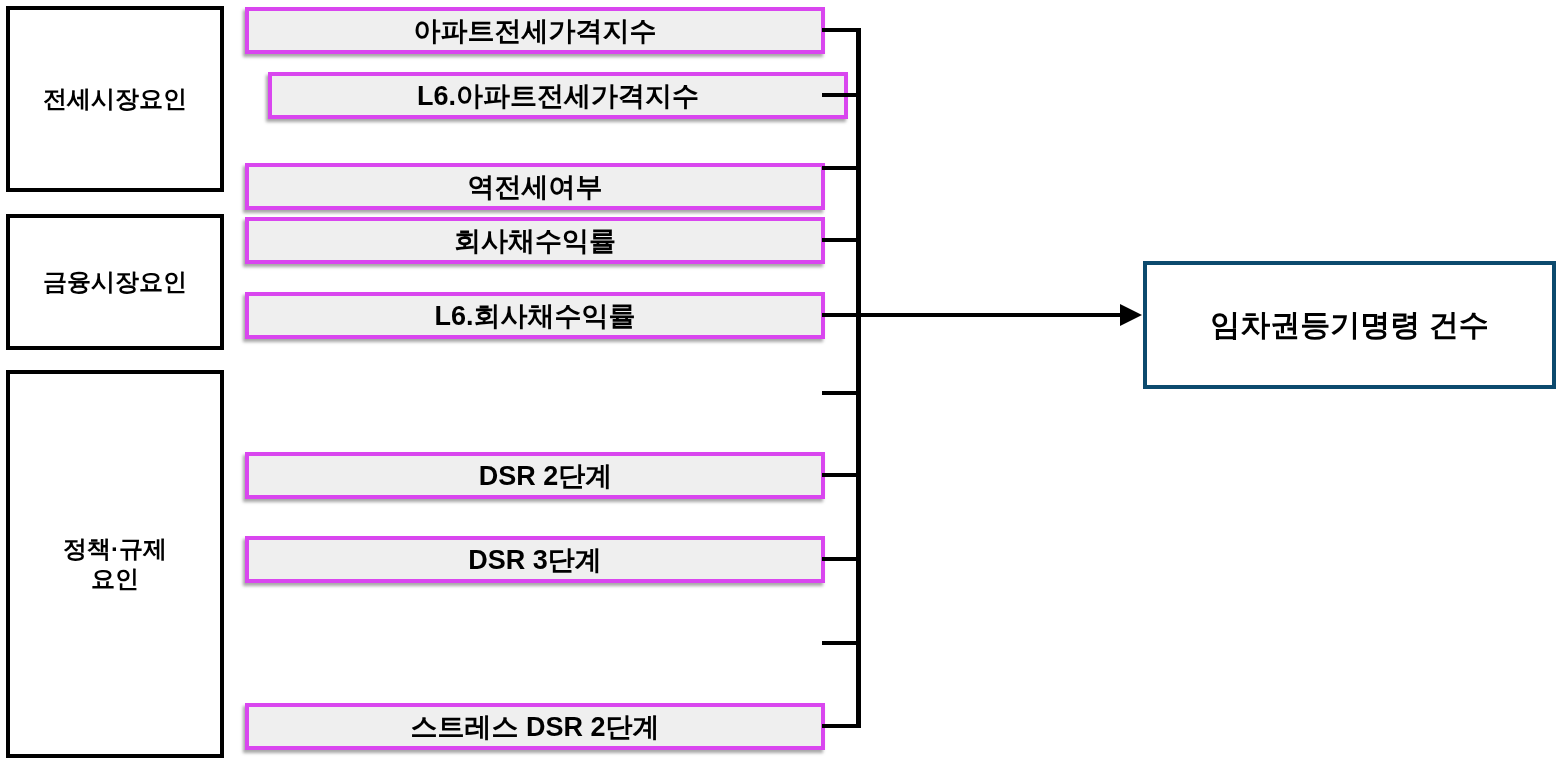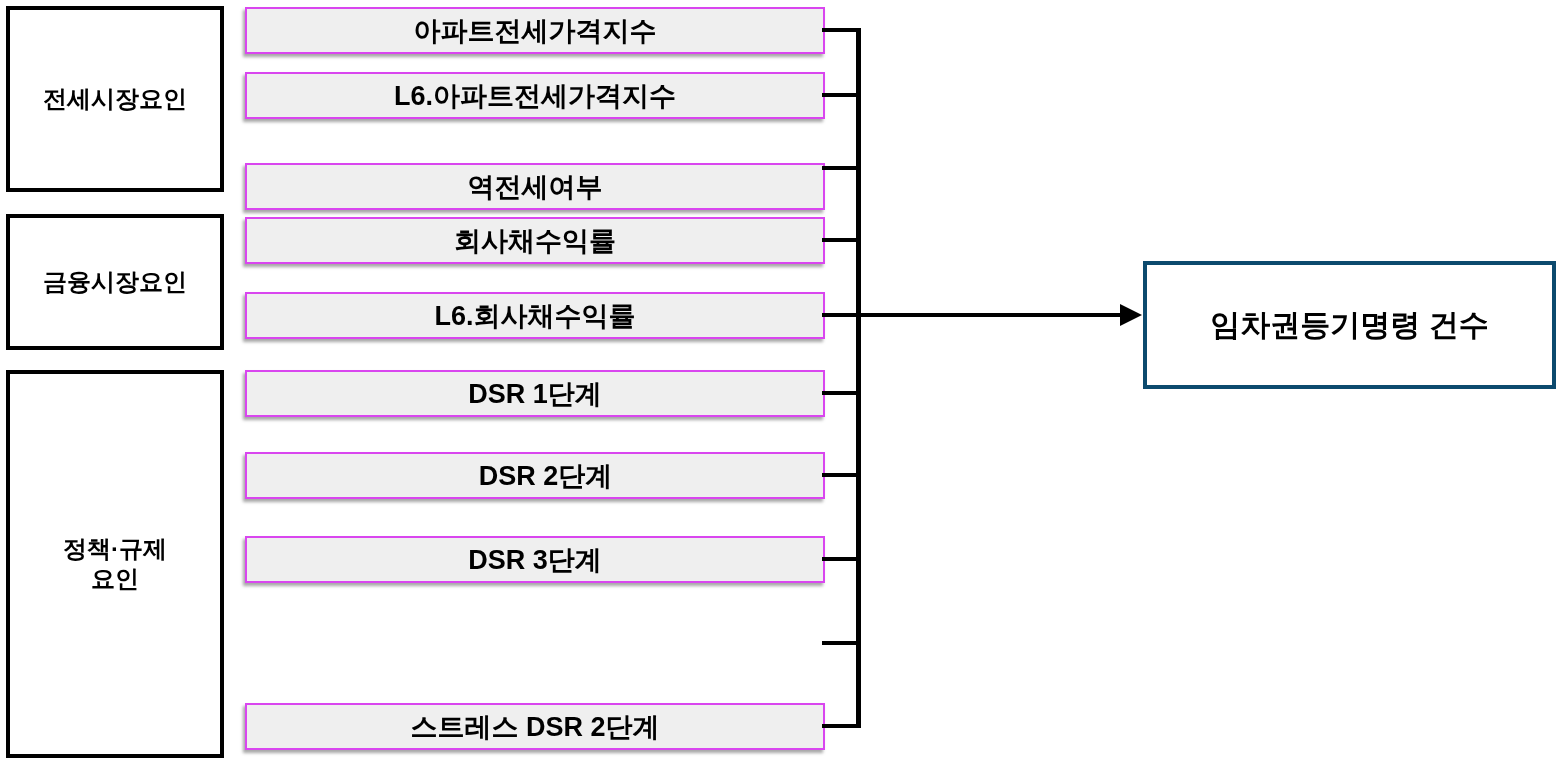--- a/index.html
+++ b/index.html
@@ -37,33 +37,33 @@
   .group-box.g2 { top: 214px; height: 136px; }
   .group-box.g3 { top: 370px; height: 388px; }
 
   
   .var-box {
     position: absolute;
     left: 245px;
     width: 580px;
     height: 47px;
     background: #efefef;
-    border: 2px solid #d946ef;
+    border: 4px solid #d946ef;
     box-sizing: border-box;
     box-shadow: -2px 3px 3px rgba(0,0,0,0.35);
     display: flex;
     align-items: center;
     justify-content: center;
     text-align: center;
     font-weight: bold;
     font-size: 27px;
     color: #000000;
   }
   .var-box.v1  { top: 7px;   }
-  .var-box.v2  { top: 72px;  }
+  .var-box.v2  { top: 72px; margin-left: 23px;  }
   .var-box.v3  { top: 163px; }
   .var-box.v4  { top: 217px; }
   .var-box.v5  { top: 292px; }
   .var-box.v6  { top: 370px; }
   .var-box.v7  { top: 452px; padding-left: 21px; }
   .var-box.v8  { top: 536px; }
   .var-box.v9  { top: 620px; }
   .var-box.v10 { top: 703px; }
 
   
@@ -152,23 +152,20 @@
   </div>
   <div class="var-box v3">
     <span>역전세여부</span>
   </div>
   <div class="var-box v4">
     <span>회사채수익률</span>
   </div>
   <div class="var-box v5">
     <span>L6.회사채수익률</span>
   </div>
-  <div class="var-box v6">
-    <span>DSR 1단계</span>
-  </div>
   <div class="var-box v7">
     <span>DSR 2단계</span>
   </div>
   <div class="var-box v8">
     <span>DSR 3단계</span>
   </div>
   <div class="var-box v10">
     <span>스트레스 DSR 2단계</span>
   </div>
 

